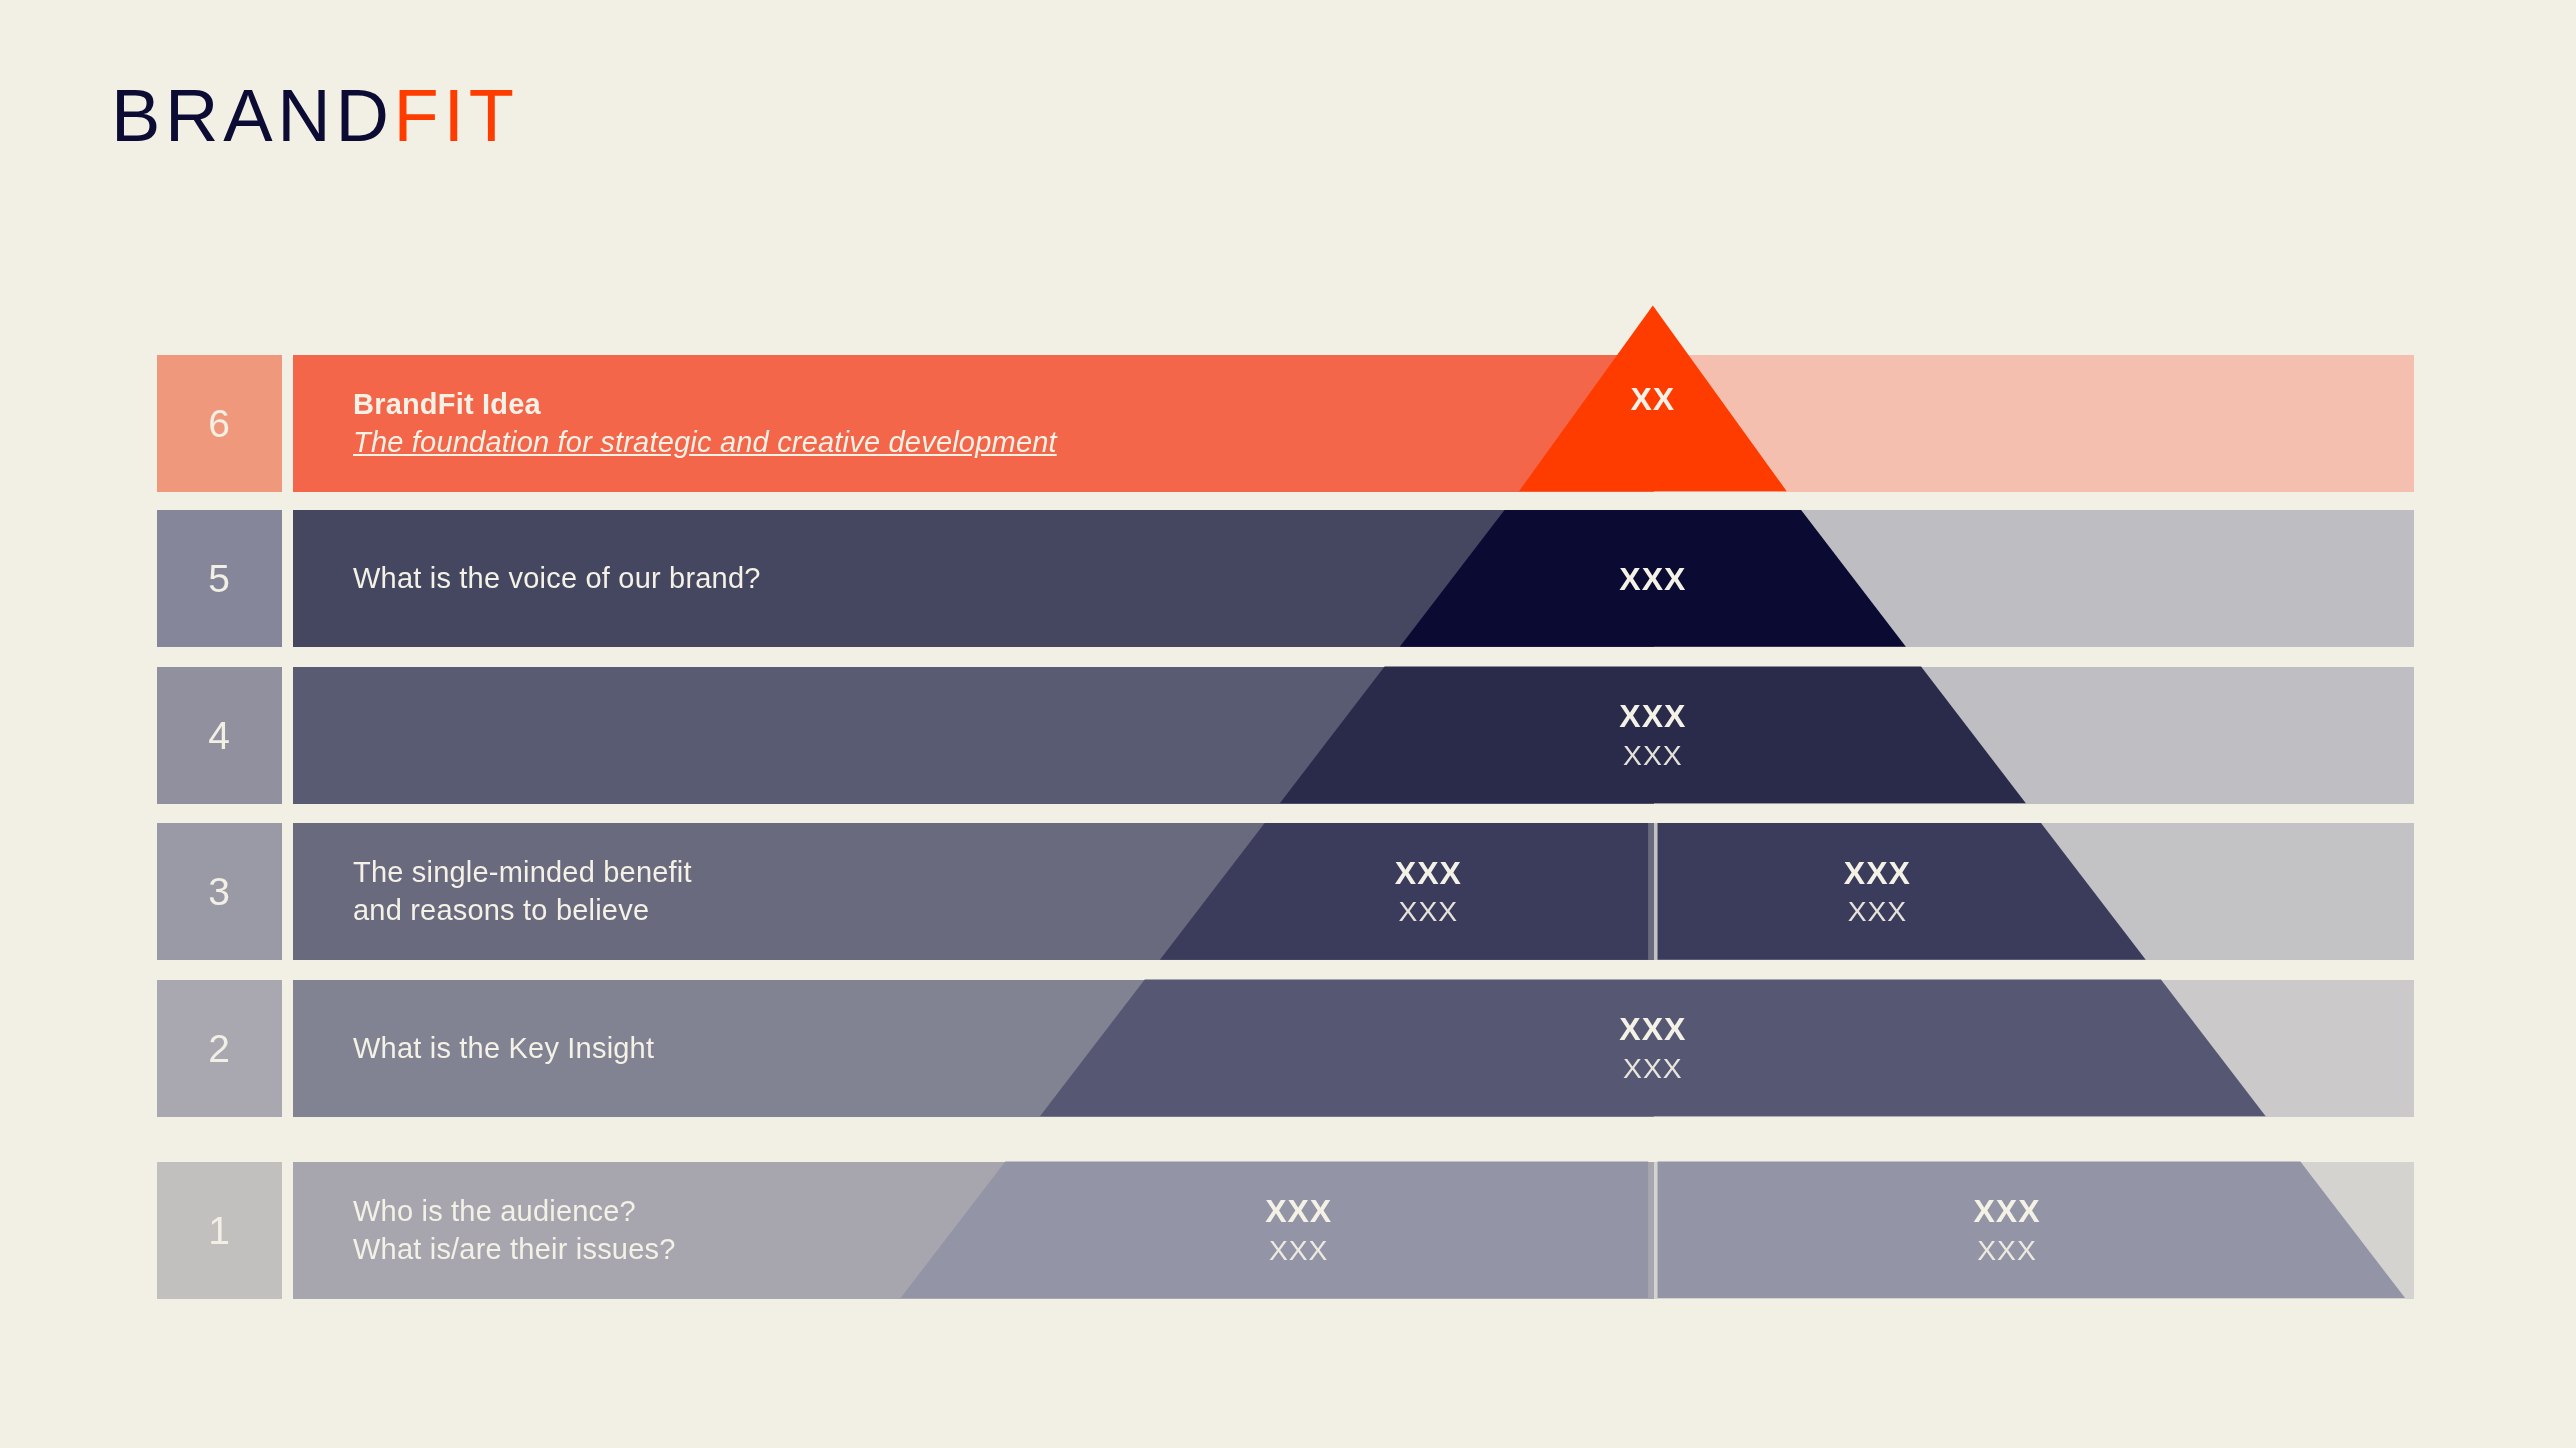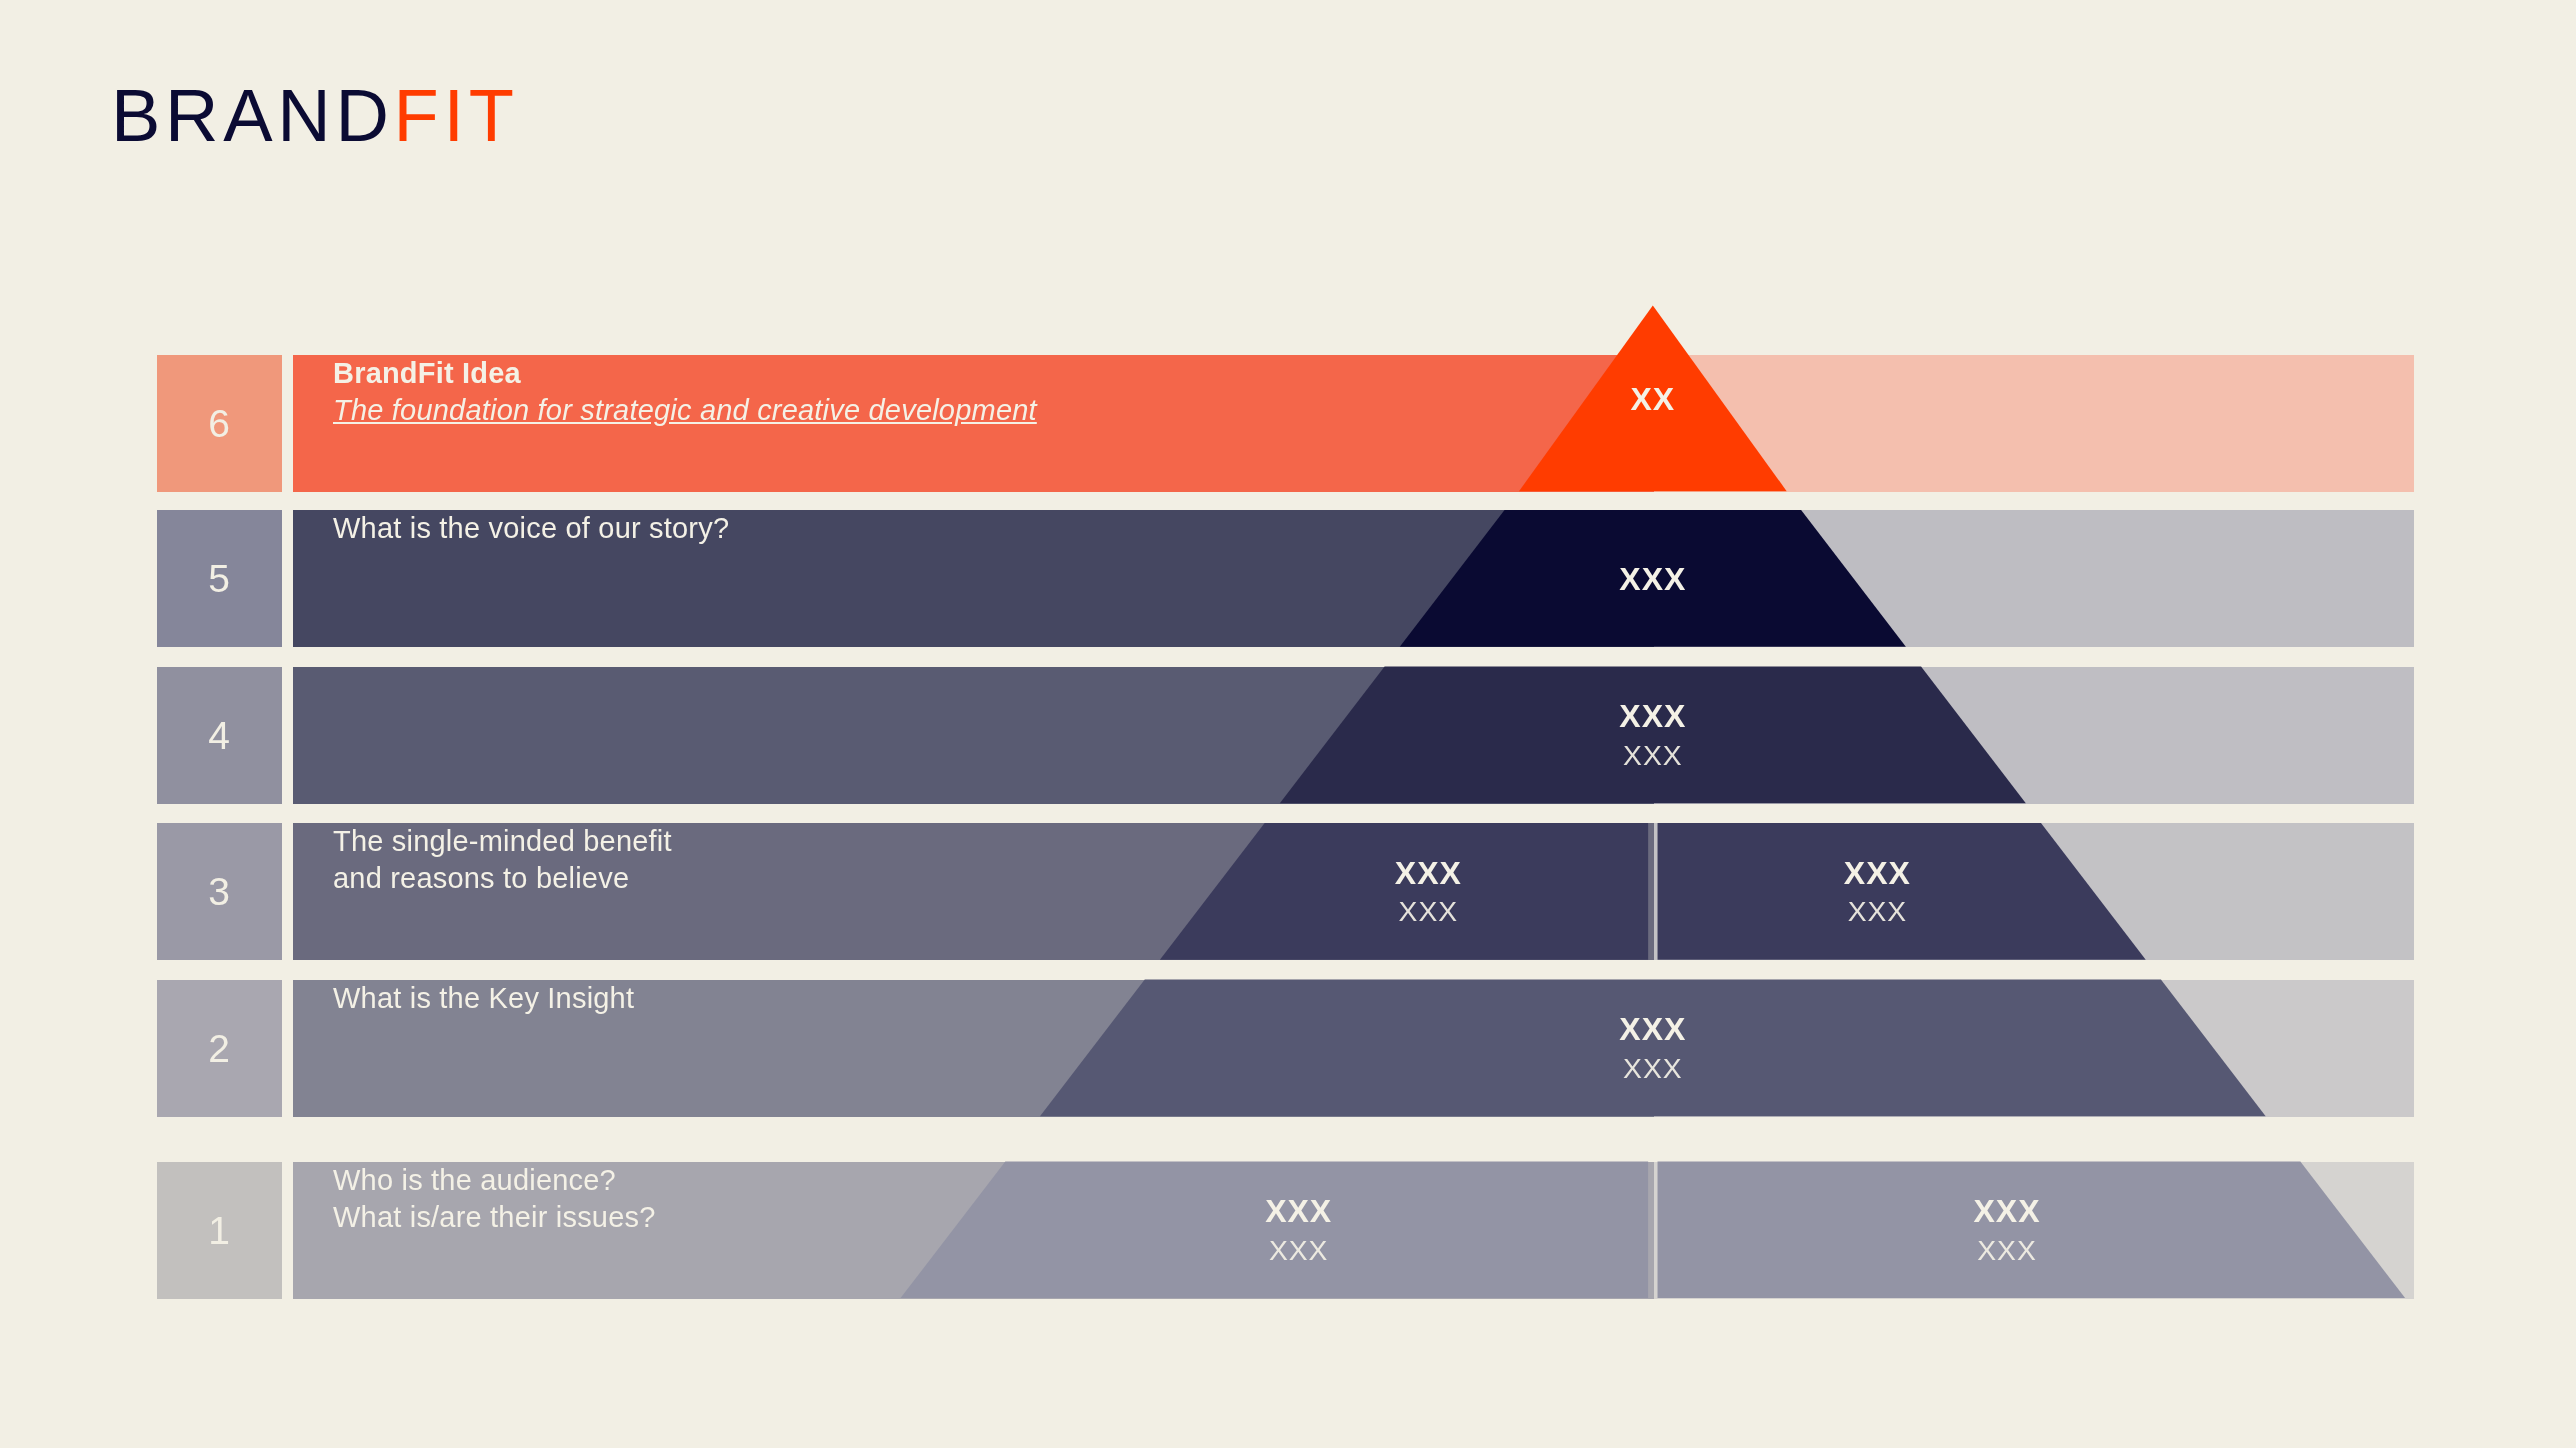--- a/index.html
+++ b/index.html
@@ -67,26 +67,26 @@
     left: 0; top: 0; bottom: 0;
     width: 1361px;
   }
   .bar-right {
     position: absolute;
     left: 1361px; top: 0; bottom: 0;
     right: 0;
   }
   .rowlabel {
     position: absolute;
-    left: 40px;
+    left: 60px;
     top: 0;
     height: 137px;
     display: flex;
     flex-direction: column;
-    justify-content: flex-start;
+    justify-content: center;
     color: #F4F1E6;
     line-height: 1.28;
     white-space: nowrap;
     pointer-events: none;
   }
   .rowlabel .l-title {
     font-size: 29px;
     font-weight: 700;
     letter-spacing: 0.2px;
   }
@@ -142,21 +142,21 @@
             <div class="l-sub">The foundation for strategic and creative development</div>
           </div>
         </div>
       </div>
       <div class="row" style="top: 510px;">
         <div class="numbox" style="background: rgb(133, 134, 154);">5</div>
         <div class="barwrap">
           <div class="bar-left" style="background: rgb(69, 71, 97);"></div>
           <div class="bar-right" style="background: rgb(190, 189, 194);"></div>
           <div class="rowlabel">
-            <div class="l-line">What is the voice of our story?</div>
+            <div class="l-line">What is the voice of our brand?</div>
           </div>
         </div>
       </div>
       <div class="row" style="top: 667px;">
         <div class="numbox" style="background: rgb(144, 144, 159);">4</div>
         <div class="barwrap">
           <div class="bar-left" style="background: rgb(89, 91, 114);"></div>
           <div class="bar-right" style="background: rgb(191, 190, 195);"></div>
         </div>
       </div>

